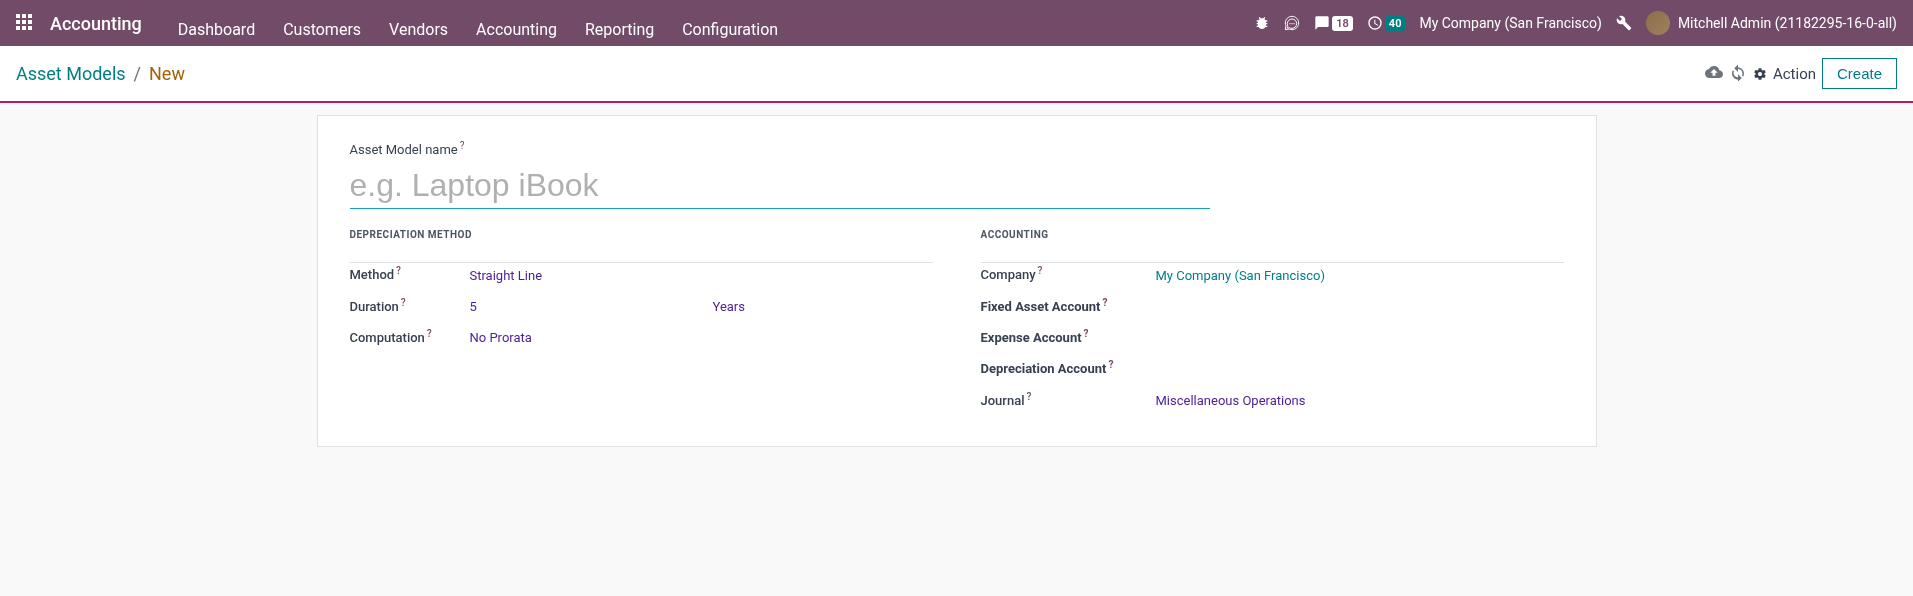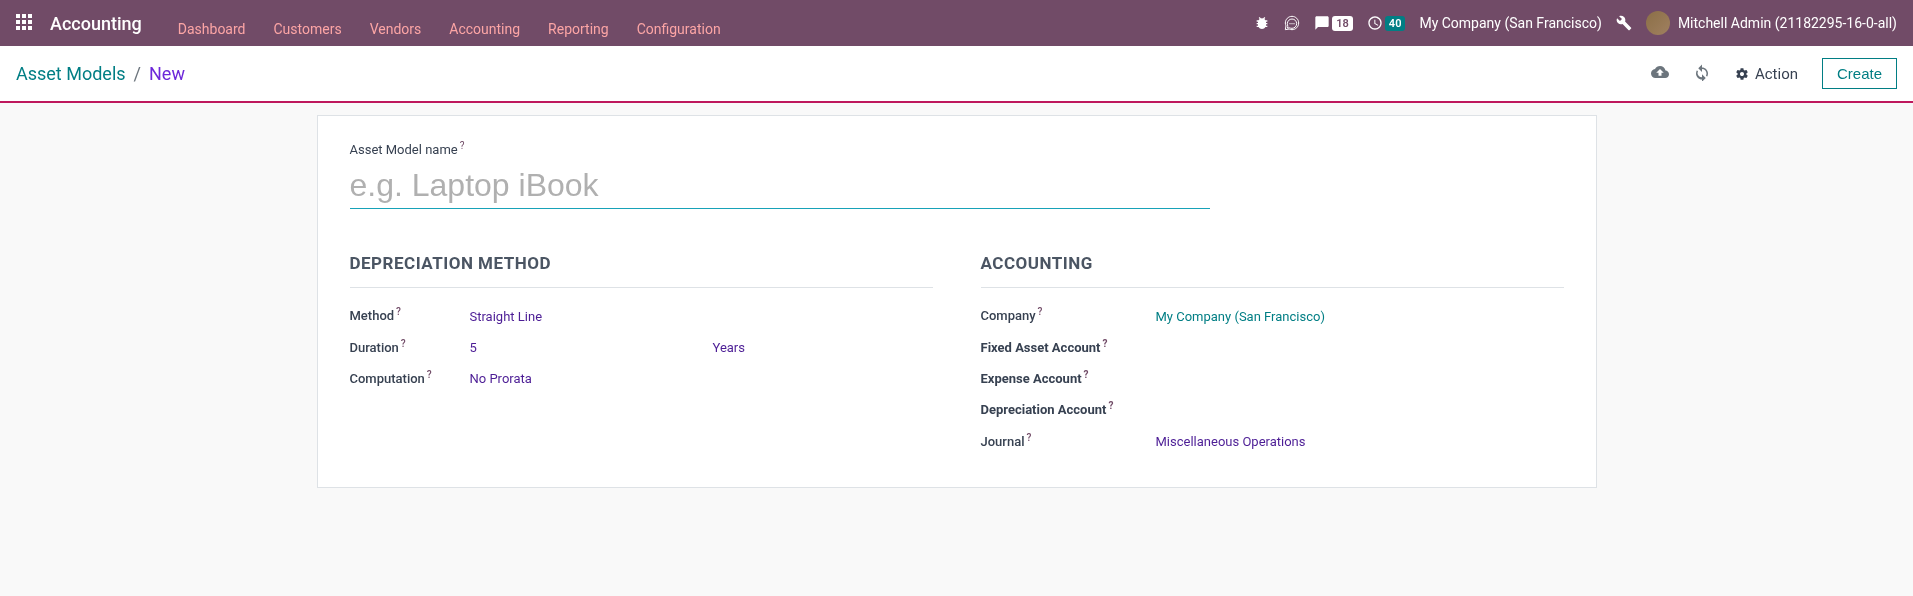--- a/index.html
+++ b/index.html
@@ -3,50 +3,50 @@
 <meta charset="utf-8">
 <style>
 * { box-sizing: border-box; margin: 0; padding: 0; }
 body { font-family: -apple-system, BlinkMacSystemFont, "Segoe UI", Roboto, "Helvetica Neue", Arial, sans-serif; font-size: 14px; color: #374151; background: #f9f9f9; }
 .navbar { background: #714b67; height: 46px; display: flex; align-items: center; padding: 0 16px; color: #fff; }
 .nav-left { display: flex; align-items: center; gap: 8px; }
 .apps-icon { width: 18px; height: 18px; display: grid; grid-template-columns: repeat(3,4px); grid-template-rows: repeat(3,4px); gap: 2px; cursor: pointer; }
 .apps-icon span { background: #fff; width: 4px; height: 4px; }
 .app-title { font-size: 18px; font-weight: 500; margin-left: 8px; margin-right: 16px; }
 .nav-menu { display: flex; gap: 4px; }
-.nav-item { padding: 8px 12px; cursor: pointer; font-size: 14px; color: #fca5a5; margin-top: 12px; }
+.nav-item { padding: 8px 12px; cursor: pointer; font-size: 16px; color: #ffffff; margin-top: 12px; }
 .nav-right { margin-left: auto; display: flex; align-items: center; gap: 14px; }
 .nav-icon { cursor: pointer; display: flex; align-items: center; position: relative; }
 .nav-icon svg { width: 16px; height: 16px; fill: #fff; }
 .badge { background: #fff; color: #714b67; font-size: 11px; font-weight: 600; padding: 1px 4px; border-radius: 3px; margin-left: 2px; }
 .badge-teal { background: #017e84; color: #fff; }
 .company-name { font-size: 14px; }
 .user-section { display: flex; align-items: center; gap: 8px; cursor: pointer; }
 .avatar { width: 24px; height: 24px; border-radius: 50%; background: linear-gradient(135deg,#8b6f47,#a08060); }
 .control-panel { background: #fff; border-bottom: 2px solid #be185d; padding: 12px 16px; display: flex; align-items: center; justify-content: space-between; }
 .breadcrumb { display: flex; align-items: center; gap: 8px; font-size: 18px; }
 .breadcrumb-link { color: #017e84; cursor: pointer; }
 .breadcrumb-sep { color: #6c757d; }
-.breadcrumb-current { color: #6d28d9; }
-.cp-right { display: flex; align-items: center; gap: 24px; }
+.breadcrumb-current { color: #a16207; }
+.cp-right { display: flex; align-items: center; gap: 6px; }
 .cp-icon { cursor: pointer; color: #6c757d; }
 .cp-icon svg { width: 18px; height: 18px; fill: currentColor; }
 .action-btn { display: flex; align-items: center; gap: 6px; cursor: pointer; color: #374151; font-size: 15px; }
 .action-btn svg { width: 14px; height: 14px; fill: currentColor; }
 .create-btn { border: 1px solid #017e84; color: #017e84; background: #fff; padding: 6px 14px; font-size: 15px; cursor: pointer; }
 .main-content { padding: 12px 16px; }
 .form-sheet { background: #fff; border: 1px solid #dee2e6; max-width: 1280px; margin: 0 auto; padding: 24px 32px; }
-.title-section { margin-bottom: 44px; max-width: 860px; }
+.title-section { margin-bottom: 20px; max-width: 860px; }
 .title-label { font-size: 13px; color: #374151; margin-bottom: 6px; }
 .title-input { width: 100%; border: none; border-bottom: 1px solid #17a2b8; font-size: 32px; color: #111827; padding: 4px 0; outline: none; }
 .title-input::placeholder { color: #b0b0b0; }
 .help-sup { color: #714b67; font-size: 10px; vertical-align: super; cursor: help; margin-left: 2px; }
 .form-columns { display: flex; gap: 48px; }
 .form-col { flex: 1; }
-.group-title { font-size: 17px; font-weight: 700; letter-spacing: 0.5px; color: #4b5563; text-transform: uppercase; border-bottom: 1px solid #dee2e6; padding-bottom: 14px; margin-bottom: 18px; }
+.group-title { font-size: 10px; font-weight: 700; letter-spacing: 0.5px; color: #4b5563; text-transform: uppercase; border-bottom: 1px solid #dee2e6; padding-bottom: 22px; margin-bottom: 2px; }
 .field-row { display: flex; align-items: baseline; margin-bottom: 14px; }
 .field-label { width: 120px; flex-shrink: 0; font-size: 13px; font-weight: 500; color: #374151; }
 .field-label-bold { font-weight: 700; }
 .field-value { flex: 1; display: flex; align-items: baseline; gap: 8px; font-size: 13px; color: #4c1d95; }
 .field-duration-num { width: 235px; }
 .field-link { color: #017e84; cursor: pointer; }
 .col2 .field-label { width: 175px; }
 </style>
 </head>
 <body>

